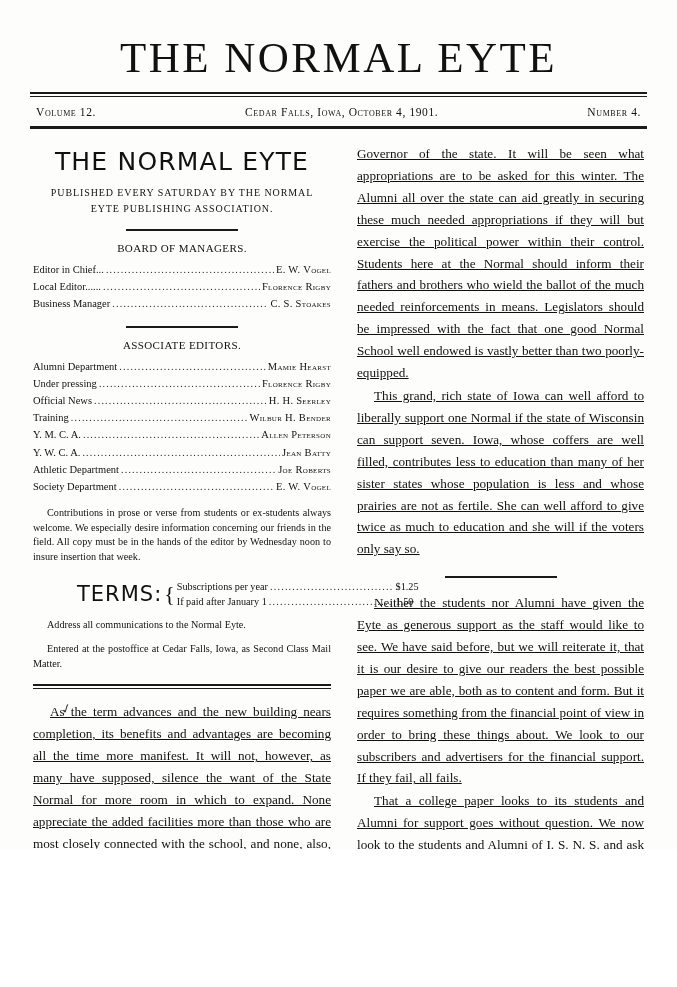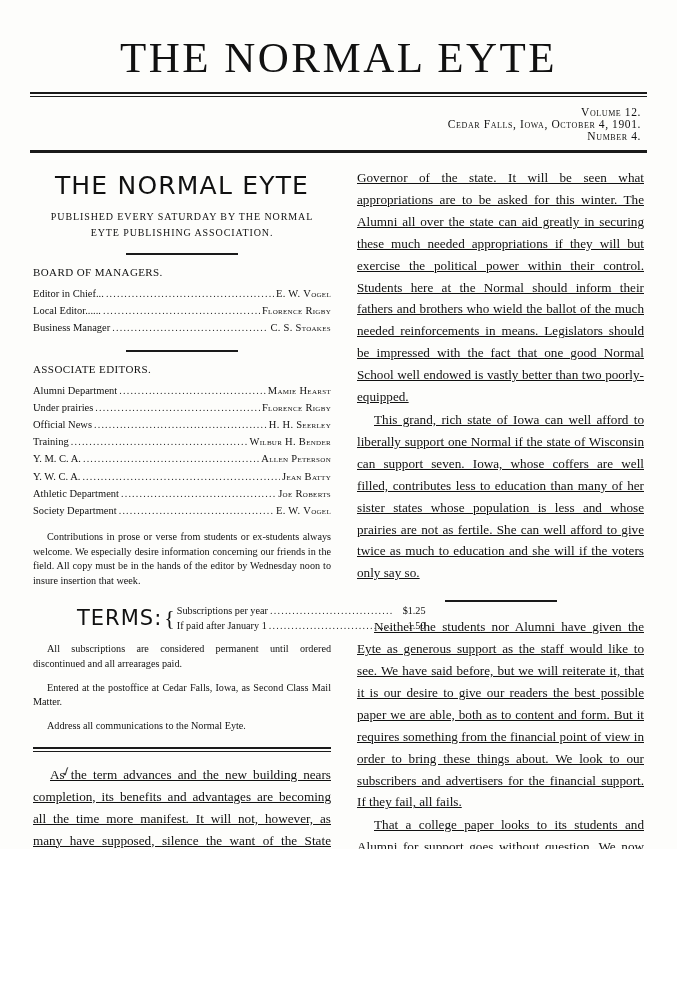--- a/index.html
+++ b/index.html
@@ -38,21 +38,20 @@
     height: 2px;
   }
   .issue-line {
     display: flex;
     justify-content: space-between;
     align-items: flex-end;
     margin: 9px 36px 0 36px;
     font-size: 11.5px;
     font-variant: small-caps;
     letter-spacing: 0.6px;
-    flex-direction: column;
   }
   .issue-center { flex: 1; text-align: center; }
   .rule-thick {
     margin: 8px 30px 0 30px;
     border-top: 3px solid #1a1a1a;
   }
 
   
   .columns {
     display: flex;
@@ -86,20 +85,21 @@
     border-top: 2px solid #1a1a1a;
   }
   .staff-title {
     text-align: center;
     font-size: 21px;
     letter-spacing: 1.3px;
     font-family: "DejaVu Sans", "Liberation Sans", sans-serif;
     margin-top: 13px;
   }
   .section-head {
+    text-align: center;
     font-size: 11px;
     letter-spacing: 0.4px;
     margin-top: 11px;
     font-family: "Liberation Serif", "DejaVu Serif", serif;
   }
 
   
   .staff-list { margin-top: 7px; }
   .staff-row {
     display: flex;
@@ -162,21 +162,21 @@
   }
   .terms-text { flex: 0 0 auto; }
   .terms-dots {
     flex: 1 1 auto;
     overflow: hidden;
     letter-spacing: 1.2px;
     margin: 0 2px;
   }
   .terms-price {
     flex: 0 0 auto;
-    text-align: right;
+    text-align: left;
     min-width: 30px;
   }
   .rule-med-double {
     margin: 13px 0 0 0;
     border-top: 2px solid #1a1a1a;
     border-bottom: 1px solid #1a1a1a;
     height: 2px;
   }
 
   
@@ -255,21 +255,21 @@
 
       <div class="section-head">ASSOCIATE EDITORS.</div>
 
       <div class="staff-list">
         <div class="staff-row">
           <span class="staff-role">Alumni Department</span>
           <span class="staff-dots">.............................................................</span>
           <span class="staff-name">Mamie Hearst</span>
         </div>
         <div class="staff-row">
-          <span class="staff-role">Under prairies</span>
+          <span class="staff-role">Under pressing</span>
           <span class="staff-dots">.............................................................</span>
           <span class="staff-name">Florence Rigby</span>
         </div>
         <div class="staff-row">
           <span class="staff-role">Official News</span>
           <span class="staff-dots">.............................................................</span>
           <span class="staff-name">H. H. Seerley</span>
         </div>
         <div class="staff-row">
           <span class="staff-role">Training</span>
@@ -310,23 +310,22 @@
             <span class="terms-price">$1.25</span>
           </span>
           <span class="terms-row">
             <span class="terms-text">If paid after January 1</span>
             <span class="terms-dots">.................................</span>
             <span class="terms-price">1.50</span>
           </span>
         </span>
       </div>
 
-      <div class="note tight">All subscriptions are considered permanent until ordered discontinued and all arrearages paid.</div>
+      <div class="note tight">Address all communications to the Normal Eyte.</div>
       <div class="note tight">Entered at the postoffice at Cedar Falls, Iowa, as Second Class Mail Matter.</div>
-      <div class="note tight">Address all communications to the Normal Eyte.</div>
 
       <div class="rule-med-double"></div>
 
       <div class="body-wrap">
         <span class="margin-mark">✓</span>
         <p class="body-p">As the term advances and the new building nears completion, its benefits and advantages are becoming all the time more manifest. It will not, however, as many have supposed, silence the want of the State Normal for more room in which to expand. None appreciate the added facilities more than those who are most closely connected with the school, and none, also, more clearly recognize the pressing needs of this institution than they.</p>
 
       </div>
 
     </div>

